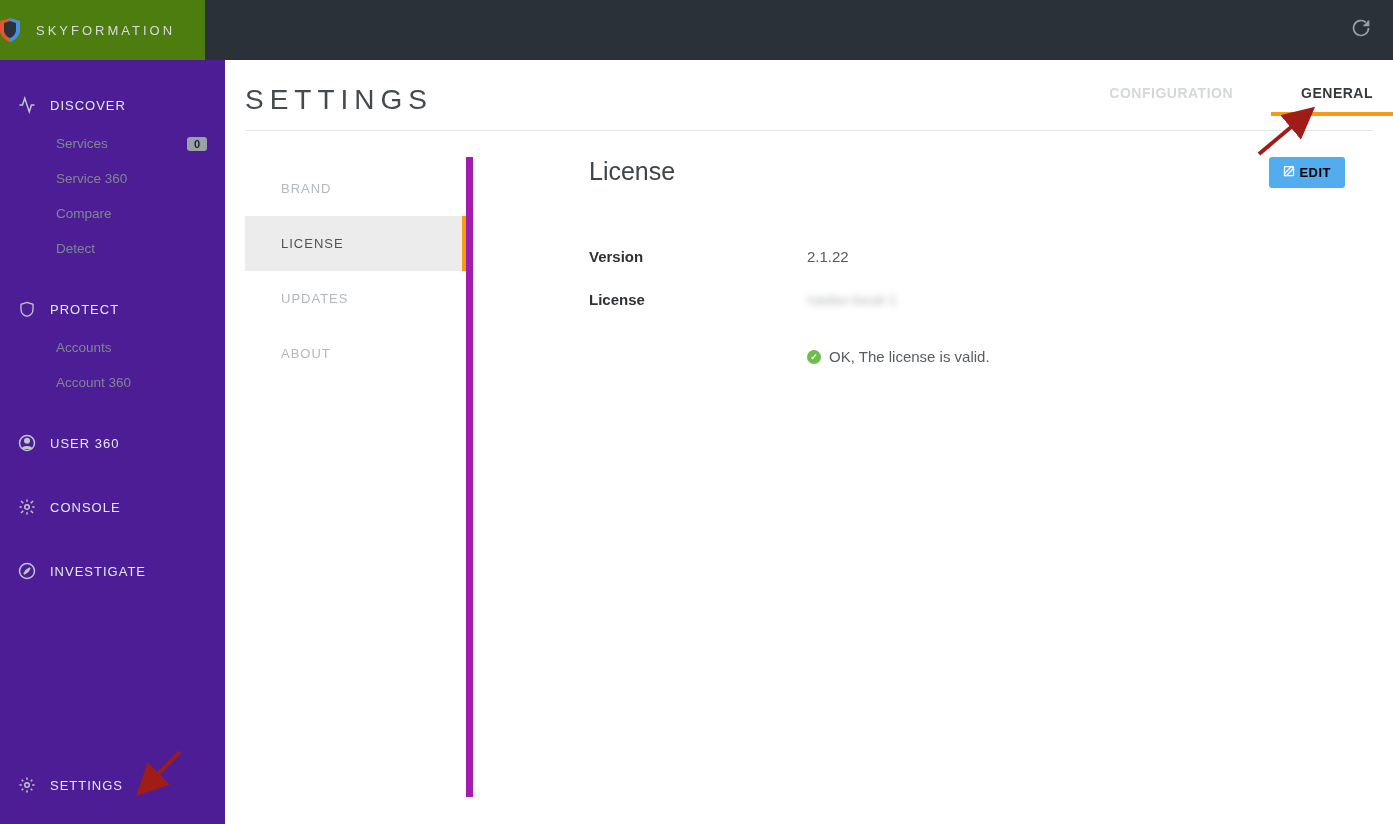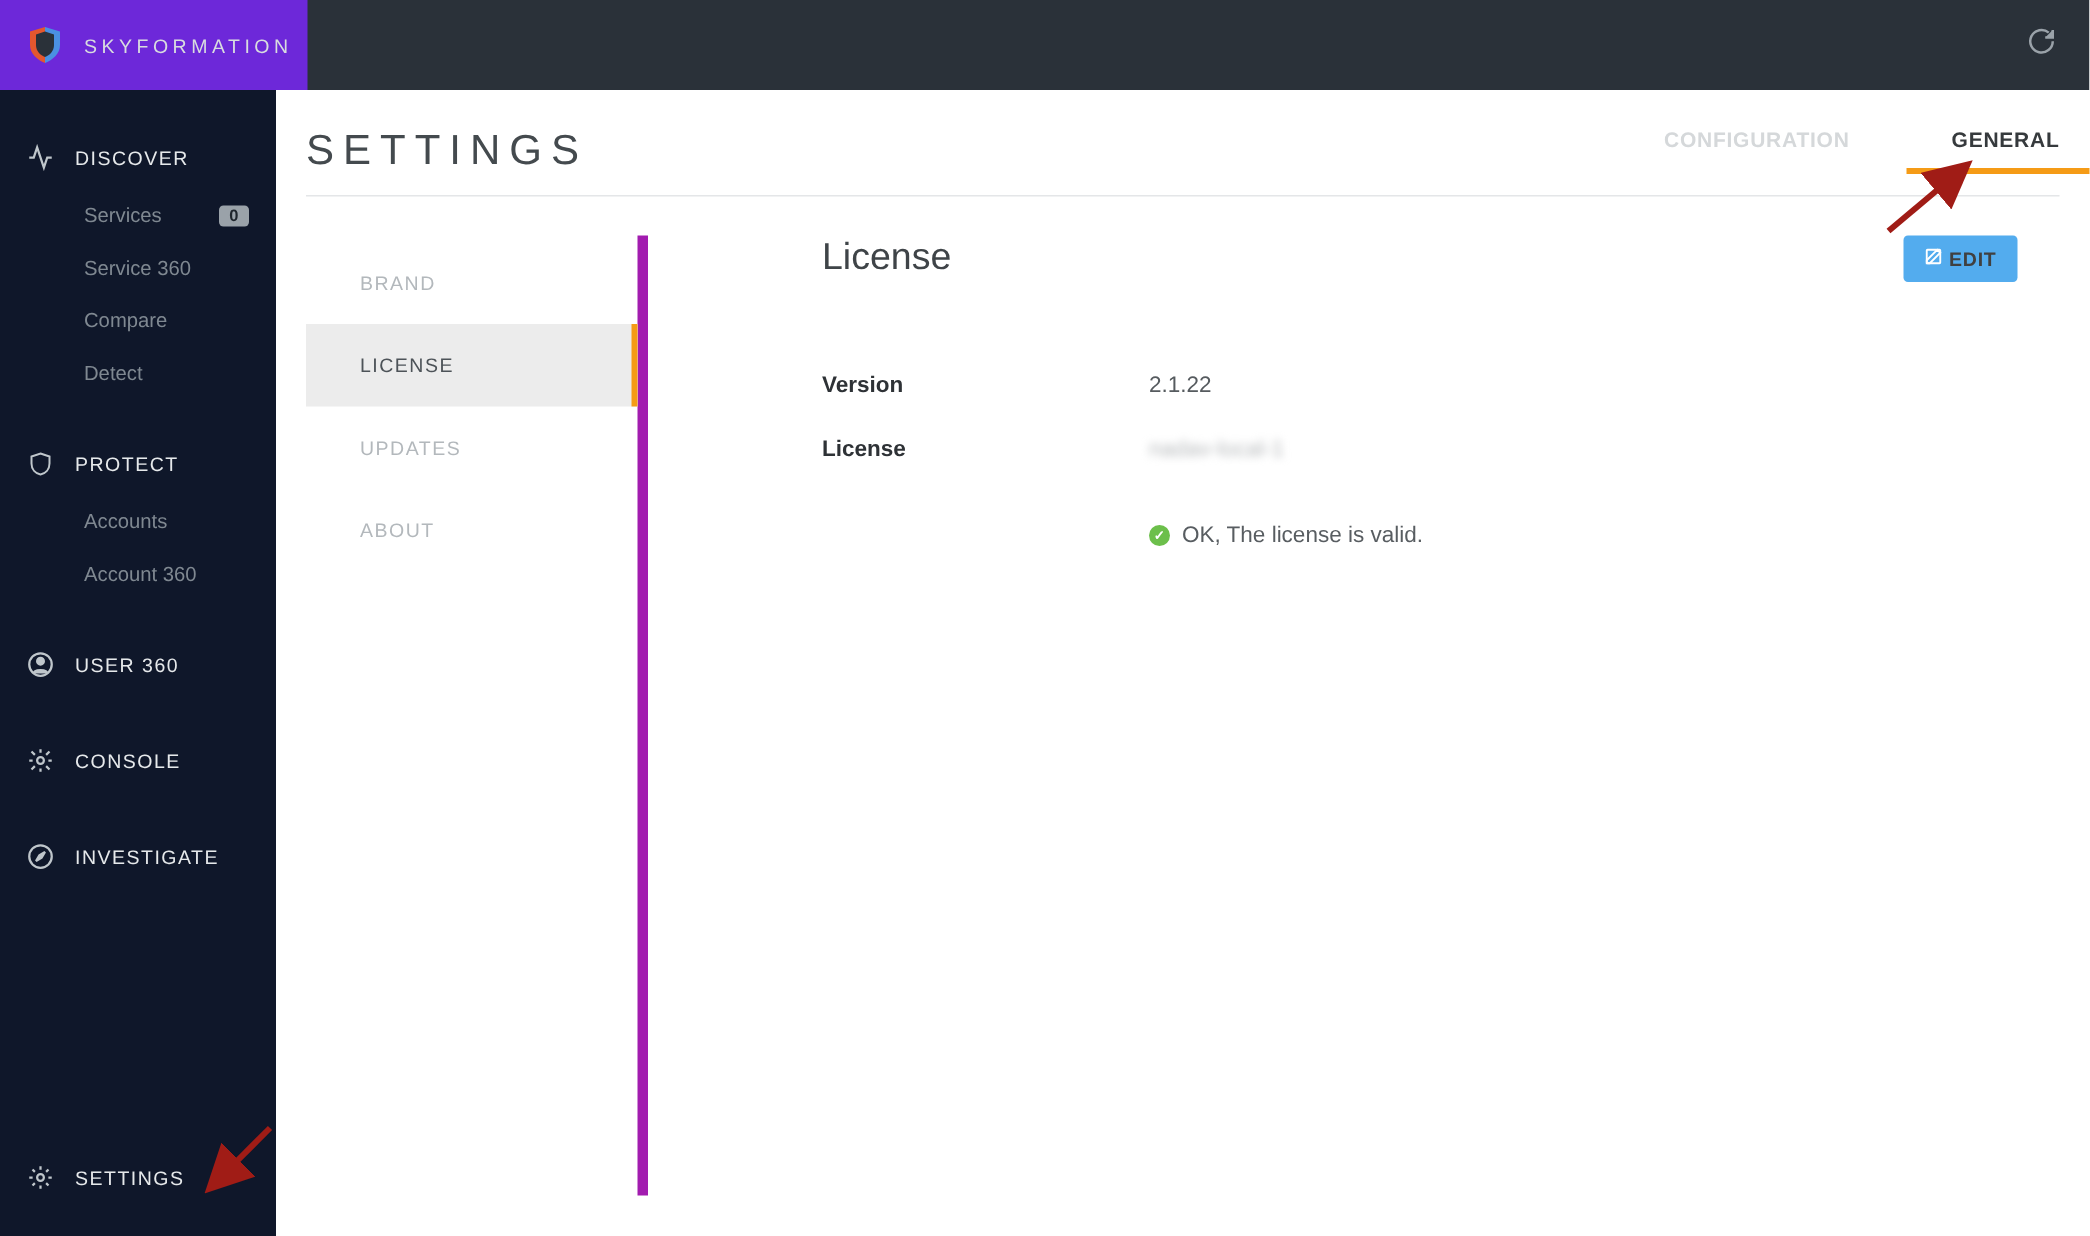--- a/index.html
+++ b/index.html
@@ -17,24 +17,23 @@
       background: #2A3139;
       display: flex;
       align-items: center;
       padding: 0 20px;
       position: relative;
     }
     .topbar-left {
       width: 205px;
       display: flex;
       align-items: center;
-      background: #6d28d9;
+      background: #4d7c0f;
       height: 60px;
       margin-left: -20px;
-      padding-left: 20px;
       text-align: center;
     }
     .logo-shield {
       width: 20px;
       height: 24px;
       margin-right: 16px;
     }
     .brand-name {
       color: #D8DCDF;
       letter-spacing: 3px;
@@ -48,22 +47,22 @@
       transform: translateY(-50%);
       color: #9AA2A9;
     }
     
     .layout {
       display: flex;
       height: calc(100% - 60px);
     }
     
     .sidebar {
-      width: 184px;
-      background: #0f172a;
+      width: 225px;
+      background: #4c1d95;
       color: #8A939B;
       position: relative;
       padding-top: 24px;
     }
     .nav-section {
       margin-bottom: 22px;
     }
     .nav-header {
       display: flex;
       align-items: center;
@@ -192,21 +191,21 @@
       justify-content: space-between;
       align-items: flex-start;
     }
     .panel-title {
       font-size: 25px;
       color: #3F4448;
       font-weight: 400;
     }
     .edit-btn {
       background: #53ACEE;
-      color: #404040;
+      color: #000000;
       border: none;
       border-radius: 3px;
       padding: 8px 14px;
       font-size: 13px;
       font-weight: 700;
       letter-spacing: 0.5px;
       display: inline-flex;
       align-items: center;
       gap: 4px;
       cursor: pointer;

